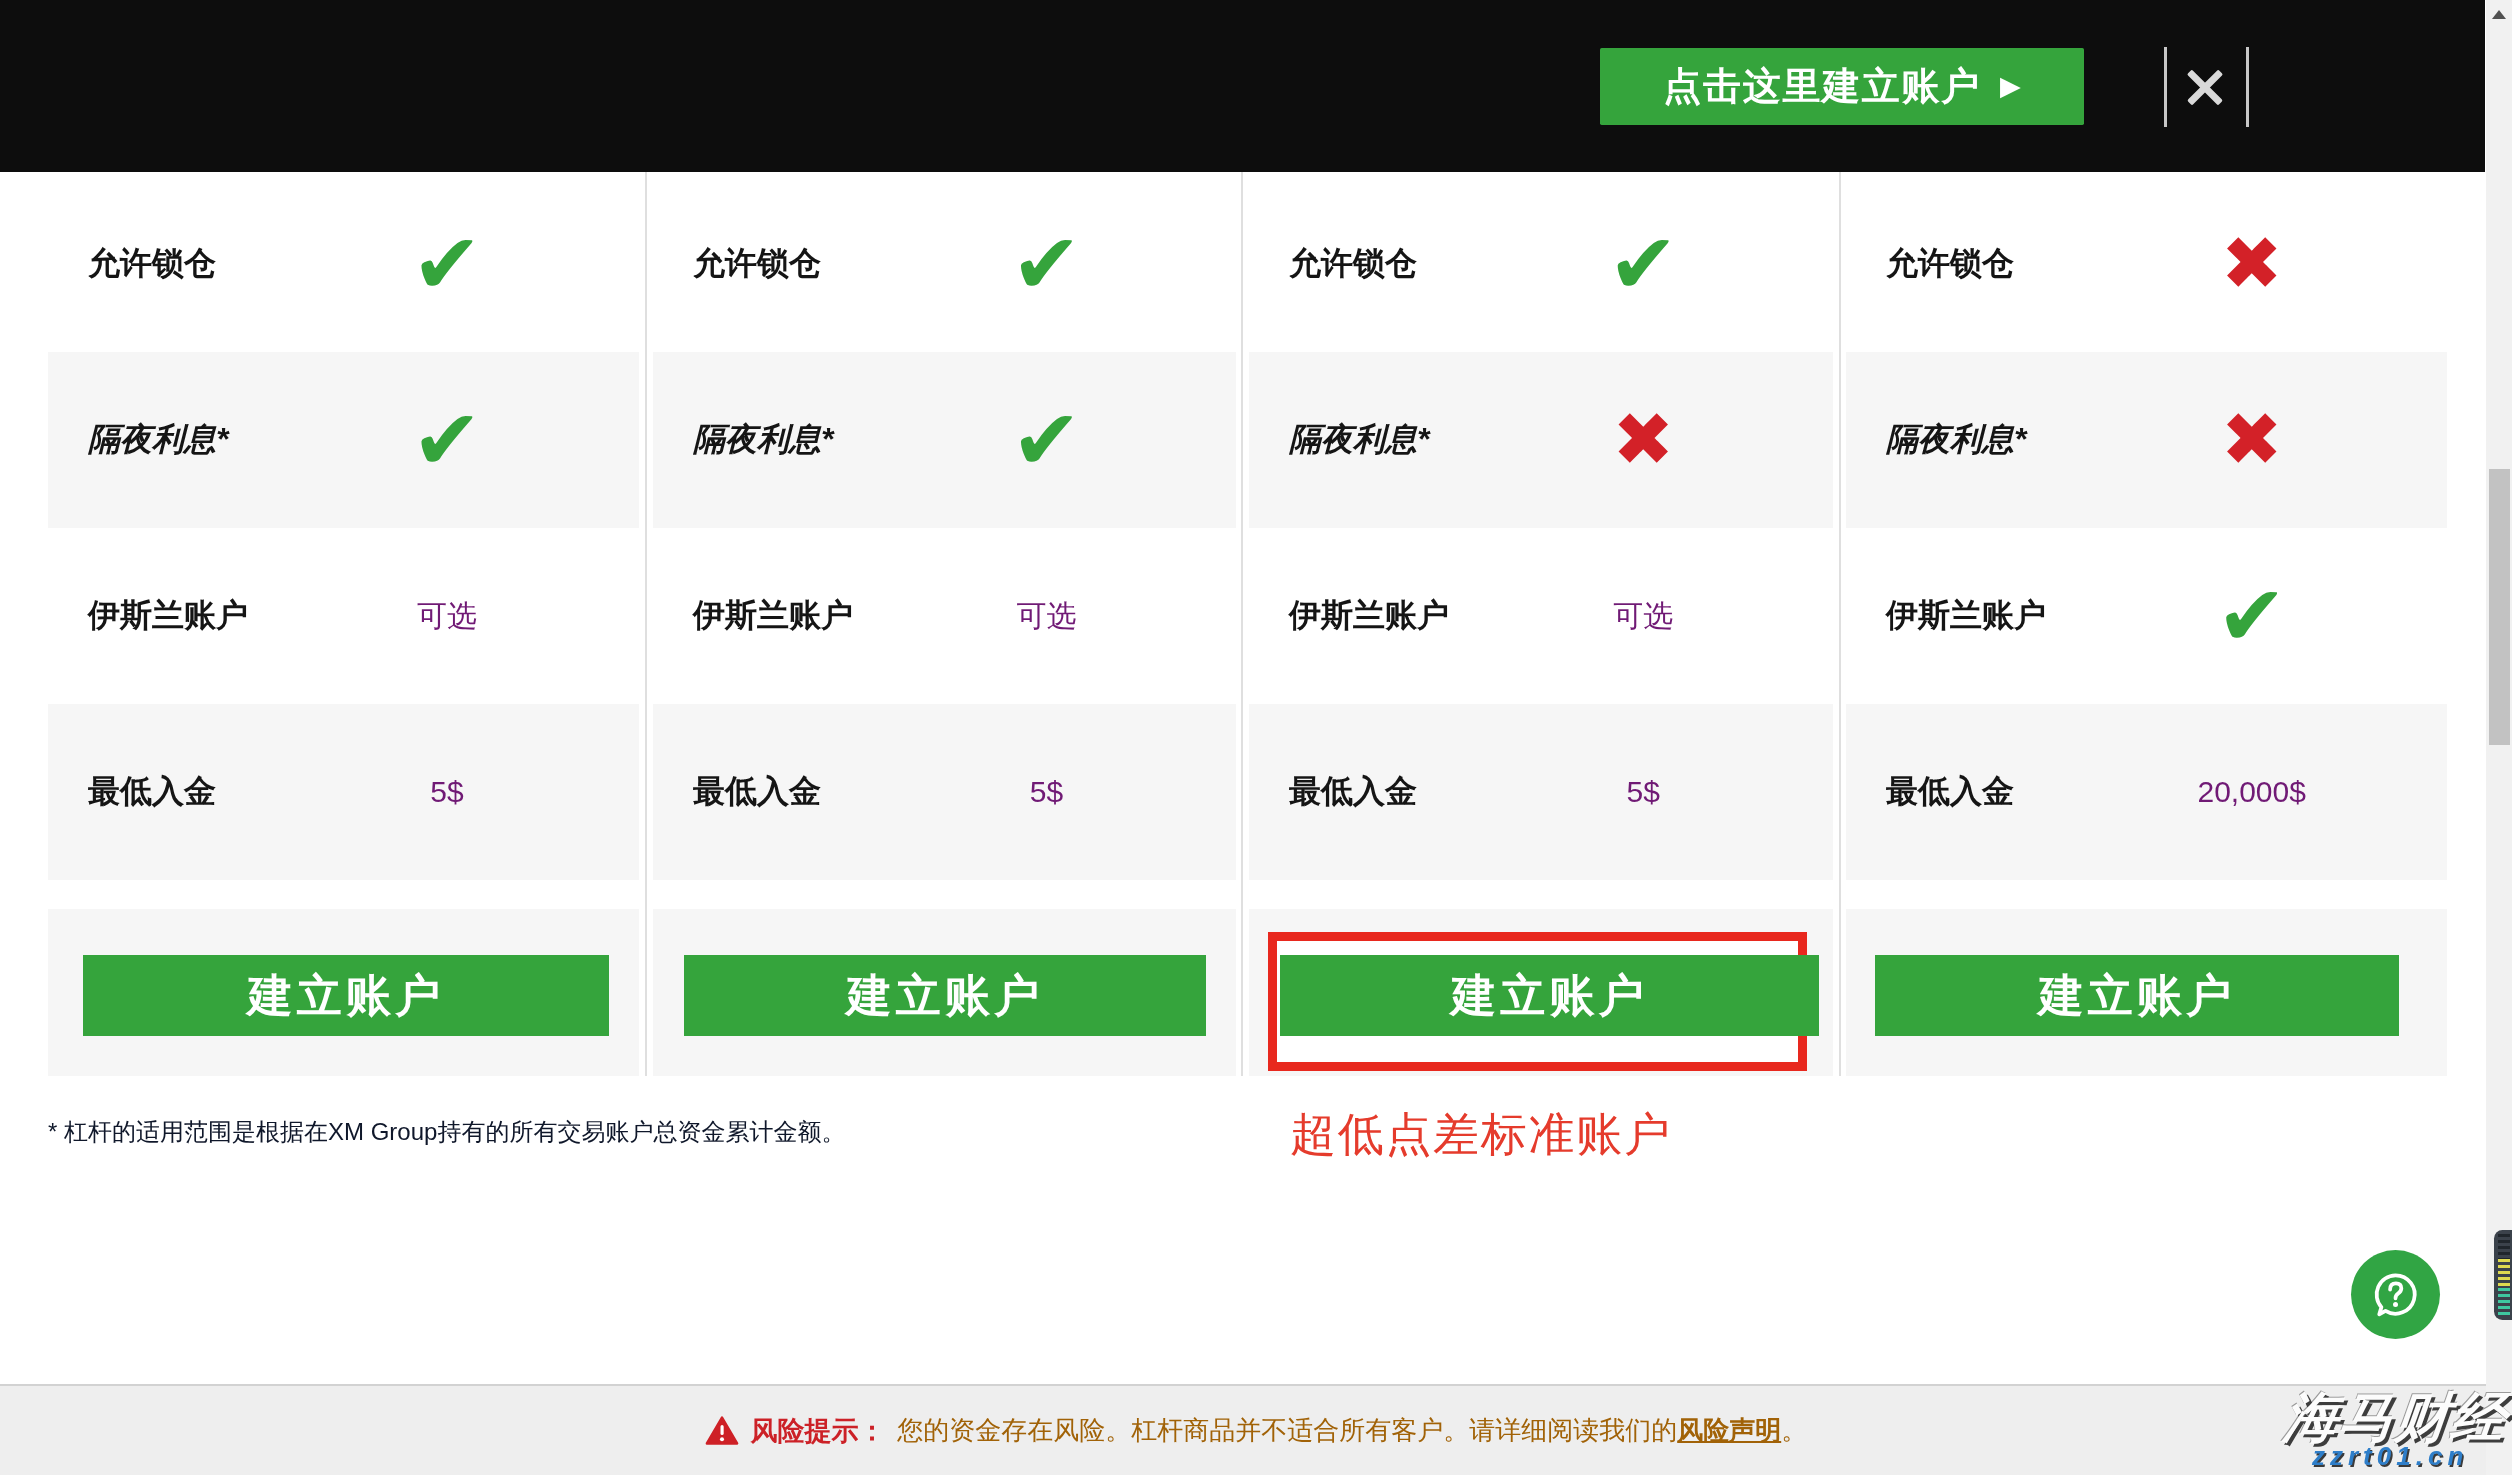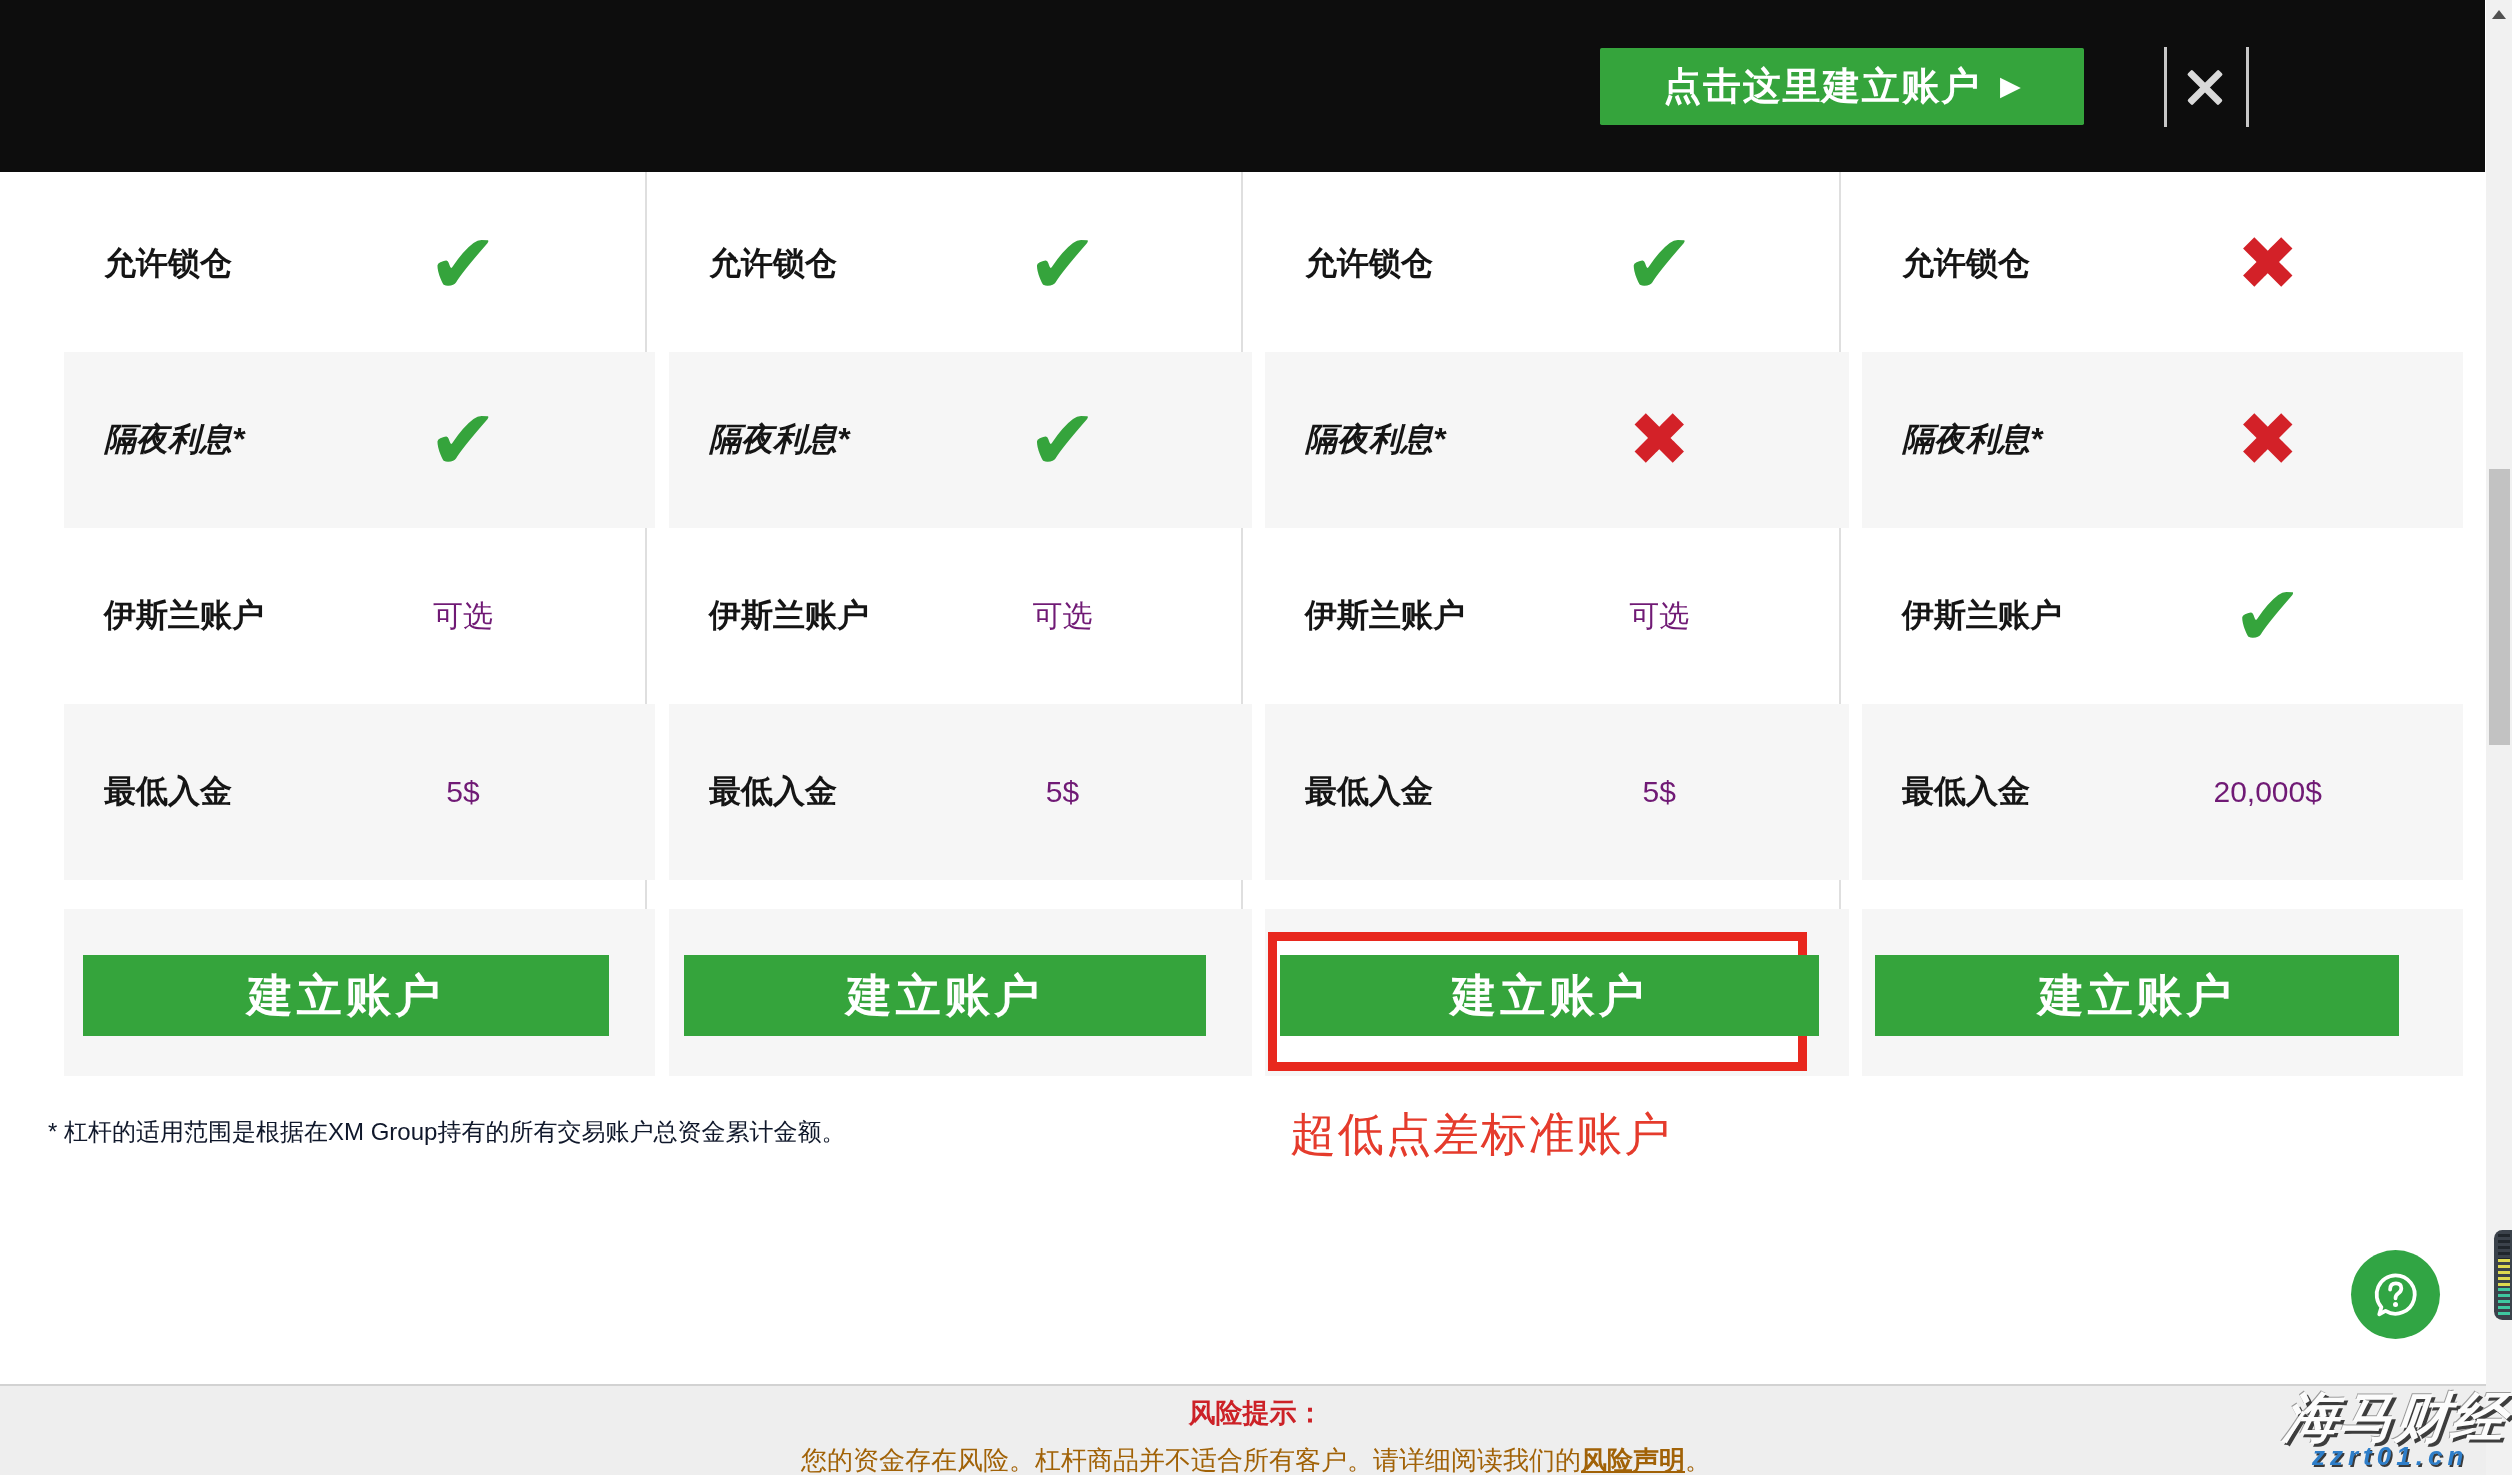--- a/index.html
+++ b/index.html
@@ -22,21 +22,21 @@
   .banner-cta .cta-arrow{color:#fff;font-size:27px;line-height:1;}
   .close-sep{position:absolute;top:47px;width:2.5px;height:80px;background:#e9e9e9;opacity:.85;}
   .sep-l{left:2164px;} .sep-r{left:2246px;}
   .banner-close{position:absolute;left:2179px;top:64px;width:52px;height:47px;cursor:pointer;}
   .banner-close .xbar{position:absolute;left:4.2px;top:20px;width:44px;height:6.7px;background:#d9d9d9;border-radius:1.7px;}
   .banner-close .xbar.a{transform:rotate(45deg);}
   .banner-close .xbar.b{transform:rotate(-45deg);}
   
   .divider{position:absolute;top:172px;width:1.7px;height:904px;background:#dfdfdf;}
   .dv1{left:645px;} .dv2{left:1241px;} .dv3{left:1839px;}
-  .band{position:absolute;left:16px;width:2032px;}
+  .band{position:absolute;left:0;width:2032px;}
   .r0{top:176px;height:176px;} .r1{top:352px;height:176px;font-style:italic;}
   .r2{top:528px;height:176px;} .r3{top:704px;height:176px;}
   .bb{top:909px;height:167px;}
   .cell{position:absolute;top:0;height:100%;}
   .cc1{left:48px;width:591px;} .cc2{left:653px;width:583px;}
   .cc3{left:1249px;width:584px;} .cc4{left:1846px;width:601px;}
   .band.gray .cell{background:#f6f6f6;}
   .cell-label{
     position:absolute;left:40px;top:50%;transform:translateY(-50%);
     font-size:32px;font-weight:bold;color:#151515;white-space:nowrap;
@@ -68,21 +68,21 @@
   }
   
   .help-fab{
     position:absolute;left:2351px;top:1250px;width:89px;height:89px;border-radius:50%;
     background:#31a544;z-index:70;cursor:pointer;display:flex;align-items:center;justify-content:center;
   }
   
   .risk-bar{
     position:absolute;left:0;top:1384px;width:2512px;height:91px;background:#eeeeee;
     border-top:2.5px solid #d2d2d2;box-sizing:border-box;z-index:30;
-    display:flex;align-items:center;justify-content:center;gap:11.7px;flex-direction:column;
+    display:flex;align-items:center;justify-content:center;gap:11.7px;
   }
   .risk-title{color:#cc2127;font-size:27px;font-weight:bold;white-space:nowrap;}
   .risk-text{color:#a16207;font-size:26px;white-space:nowrap;}
   .risk-link{font-weight:bold;text-decoration:underline;cursor:pointer;}
   .warn-svg{display:block;}
   
   .scroll-track{position:absolute;left:2486px;top:0;width:26px;height:1475px;background:#f1f1f1;z-index:40;}
   .scroll-arrow{
     position:absolute;left:5.9px;top:10px;width:0;height:0;cursor:pointer;
     border-left:7.5px solid transparent;border-right:7.5px solid transparent;border-bottom:9.2px solid #515151;

